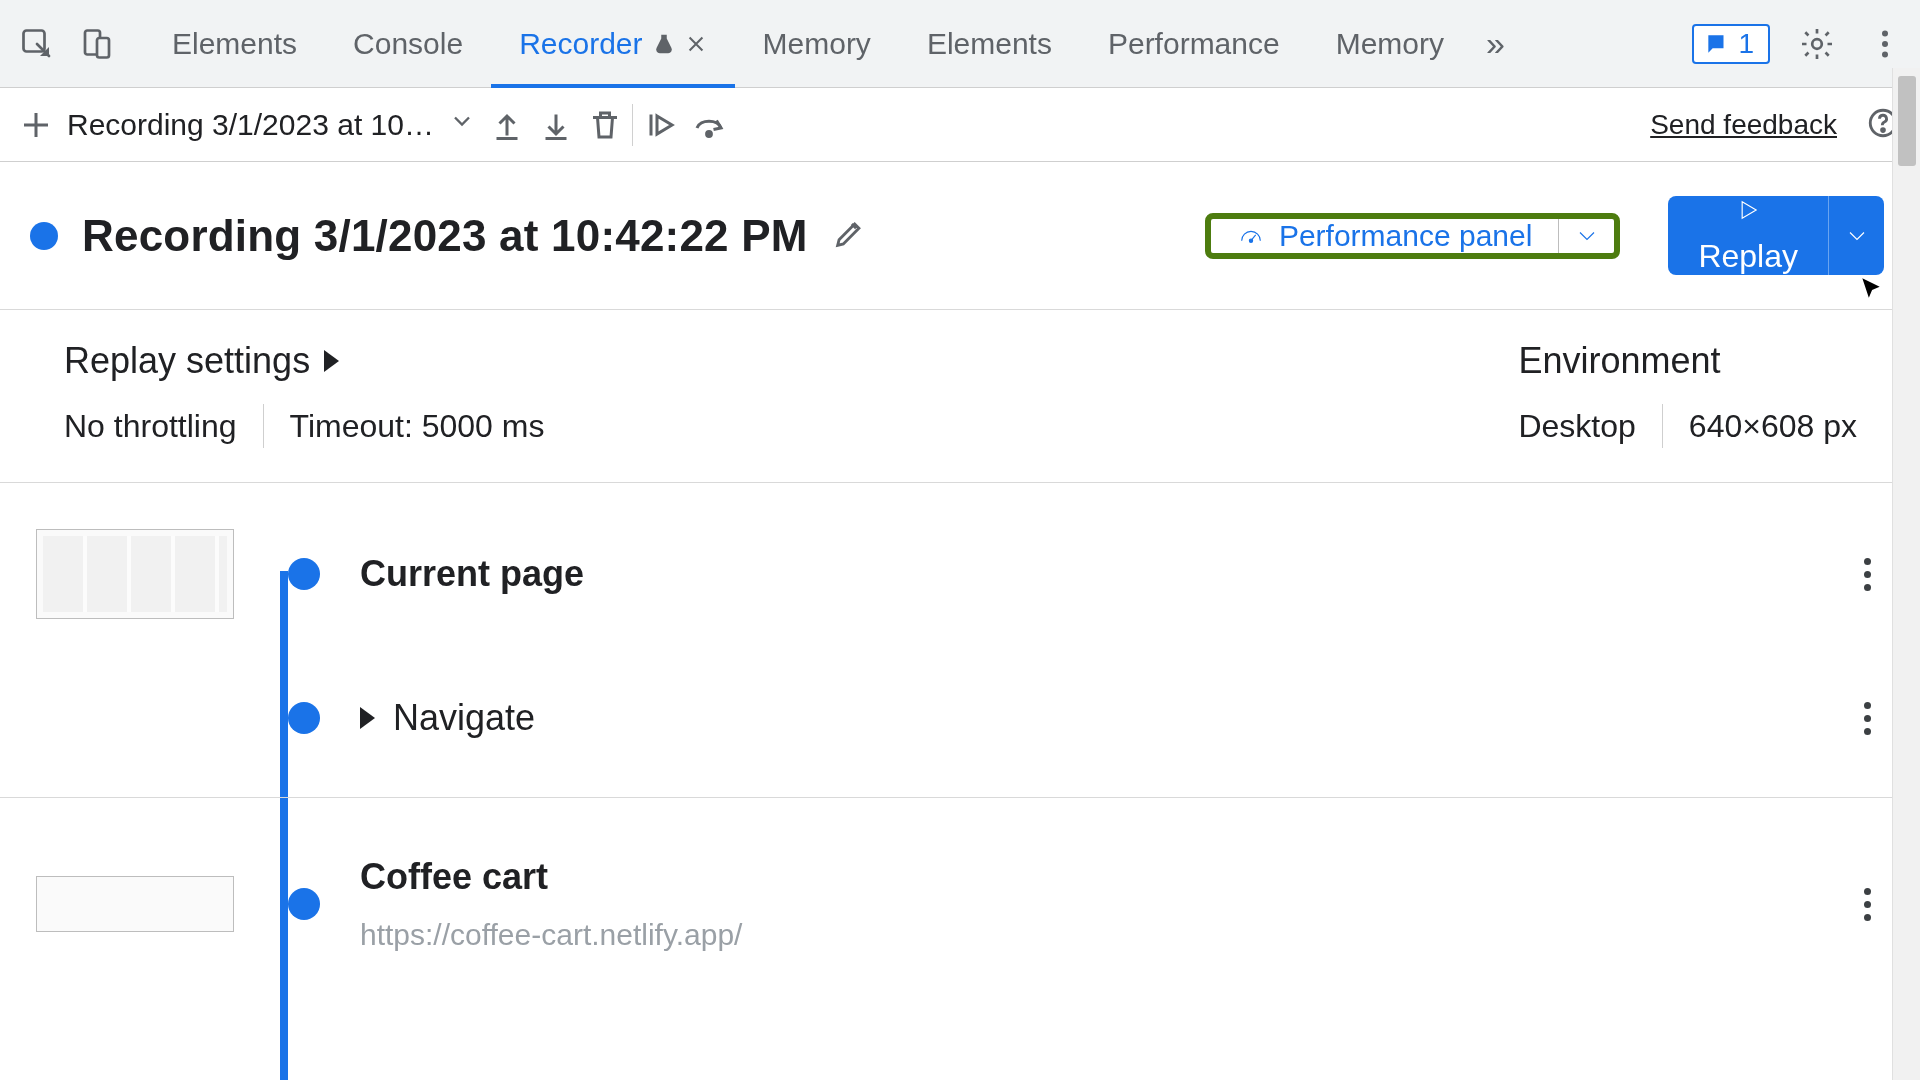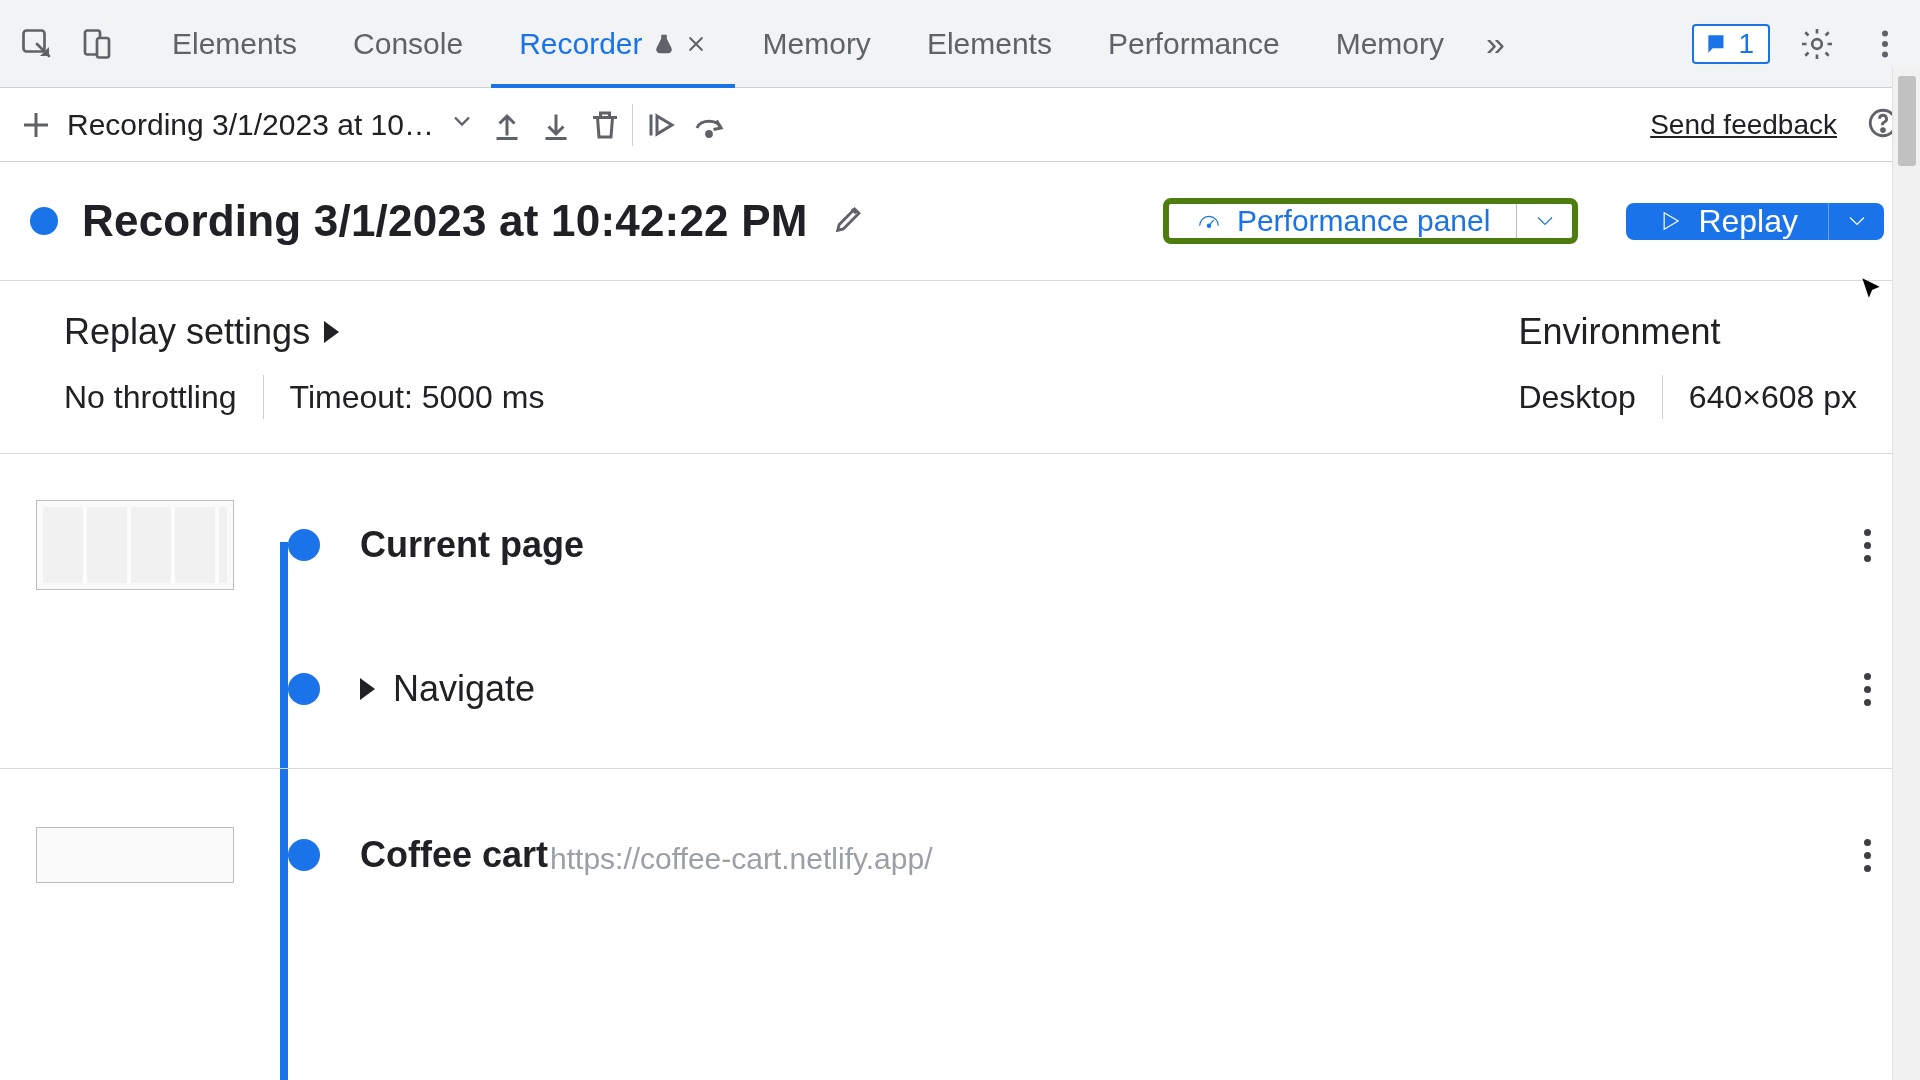--- a/index.html
+++ b/index.html
@@ -77,21 +77,21 @@
   .status-dot{width:28px;height:28px;border-radius:50%;background:#1a73e8;flex:0 0 auto;}
   .rec-title{font-size:44px;font-weight:600;letter-spacing:.2px;}
   .pencil svg{width:34px;height:34px;color:#5f6368;}
   .titlebar .spacer{flex:1;}
   .btn-group{
     display:flex;align-items:stretch;border:6px solid #4d7c0f;border-radius:8px;overflow:hidden;background:#fff;
   }
   .btn-group.outline .main{display:flex;align-items:center;gap:14px;padding:0 26px;font-size:30px;color:#1a73e8;}
   .btn-group.outline .caret{display:flex;align-items:center;justify-content:center;width:56px;border-left:1px solid #bdbdbd;color:#1a73e8;}
   .btn-group.primary{border:none;background:#1a73e8;color:#fff;margin-left:24px;}
-  .btn-group.primary .main{display:flex;align-items:center;gap:14px;padding:0 30px;font-size:32px;font-weight:500;}
+  .btn-group.primary .main{display:flex;align-items:center;gap:14px;padding:0 30px;font-size:32px;font-weight:500;flex-direction:column;}
   .btn-group.primary .caret{display:flex;align-items:center;justify-content:center;width:56px;border-left:1px solid rgba(255,255,255,.35);}
   .btn-group svg{width:28px;height:28px;}
   .btn-group.primary svg{stroke:#fff;fill:none;}
   .btn-group.outline svg{stroke:#1a73e8;fill:none;}
 
   .hr{height:1px;background:#d9d9d9;}
 
   
   .settings{
     display:flex;align-items:flex-start;justify-content:space-between;
@@ -387,21 +387,21 @@
         </div>
     </div>
 
     <div class="group-divider"></div>
 
     <div class="step">
       <div class="thumb-col">
           <div class="thumb2"></div>
         </div>
       <div class="node"></div>
-      <div class="step-body" style="align-items:flex-end;gap:2px;">
+      <div class="step-body" style="flex-direction:column;align-items:flex-start;gap:14px;">
         <div class="step-title bold">Coffee cart</div>
         <div class="sub-url">https://coffee-cart.netlify.app/</div>
       </div>
       <div class="kebab">
           <span></span>
           <span></span>
           <span></span>
         </div>
     </div>
 

